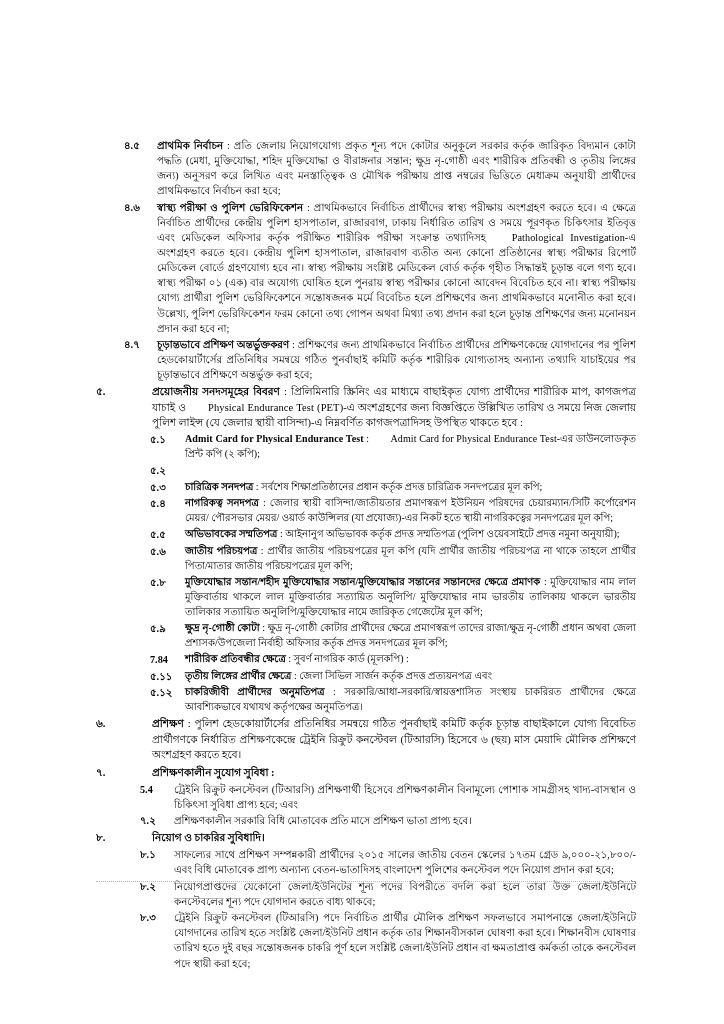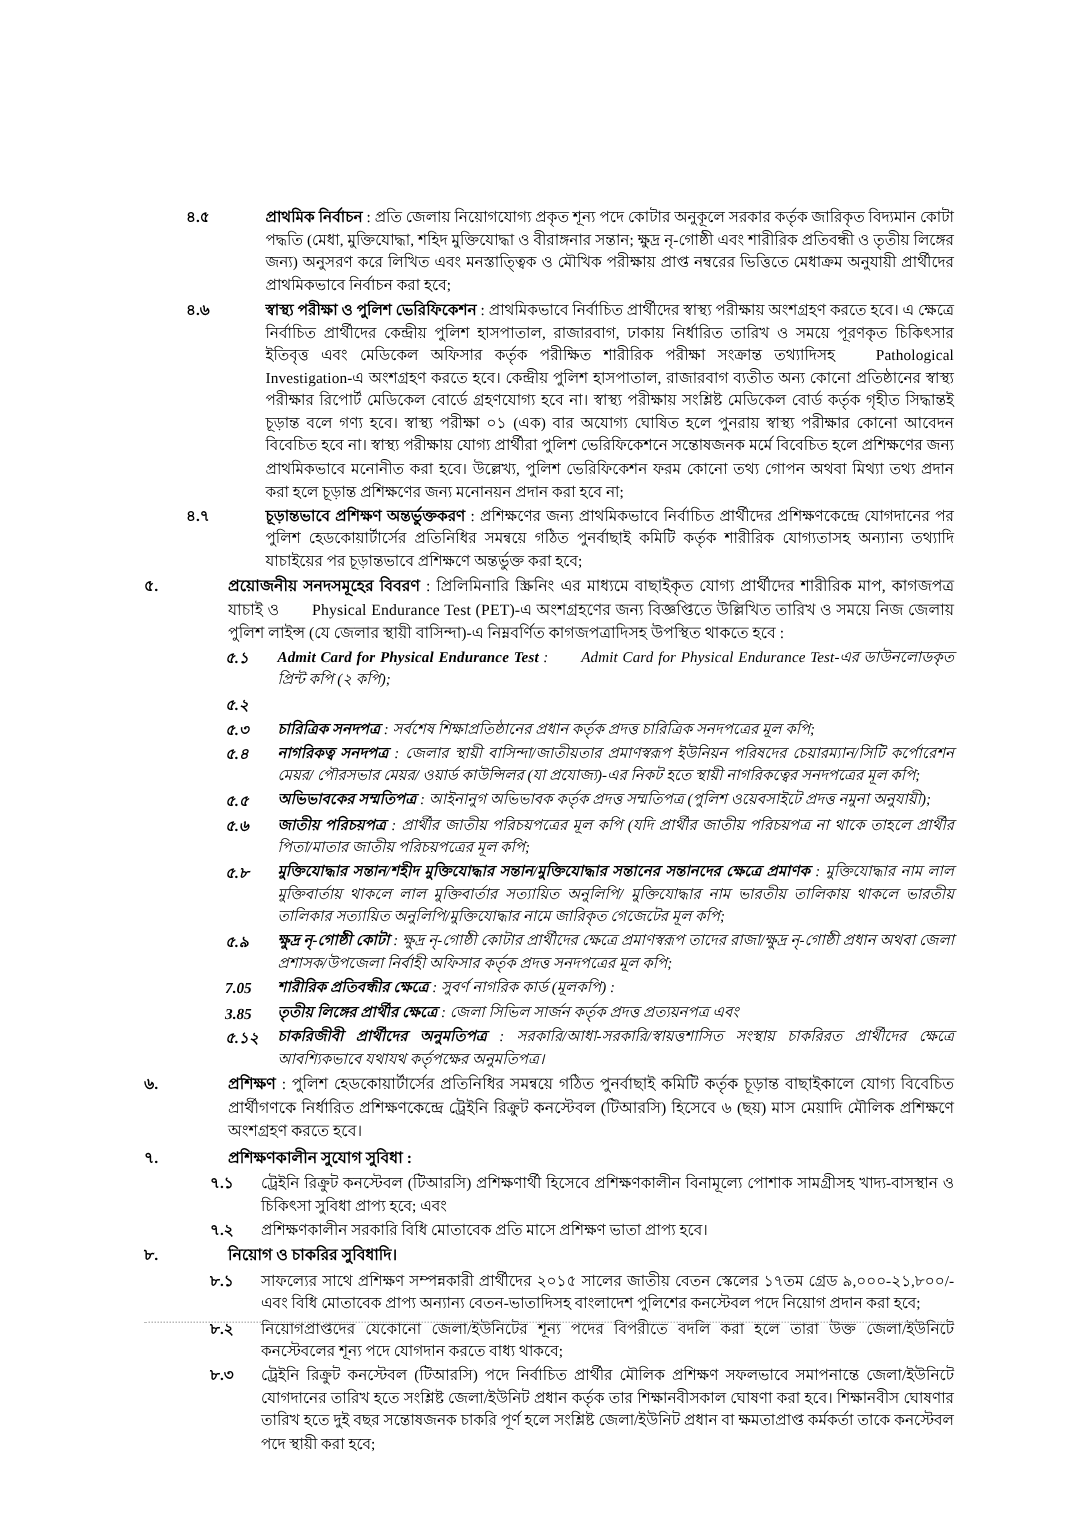--- a/index.html
+++ b/index.html
@@ -62,35 +62,33 @@
   }
   .lvl1 > .body-col {
     font-size: 10.5px;
     padding-left: 4px;
     margin-left: 26px;
   }
 
   
   .lvl2 {
     padding-left: 28px;
-    gap: 20px;
   }
   .lvl2 > .num {
     width: 28px;
     font-size: 10.2px;
   }
   .lvl2 > .body-col {
     font-size: 10.2px;
     padding-left: 5px;
   }
 
   
   .lvl3 {
     padding-left: 54px;
-    font-style: italic;
   }
   .lvl3 > .num {
     width: 30px;
     font-size: 10.2px;
   }
   .lvl3 > .body-col {
     font-size: 10px;
     padding-left: 5px;
   }
 
@@ -202,46 +200,46 @@
       <div class="num">৫.৮</div>
       <div class="body-col"><span class="lead">মুক্তিযোদ্ধার সন্তান/শহীদ মুক্তিযোদ্ধার সন্তান/মুক্তিযোদ্ধার সন্তানের সন্তানদের ক্ষেত্রে প্রমাণক</span><span> : মুক্তিযোদ্ধার নাম লাল মুক্তিবার্তায় থাকলে লাল মুক্তিবার্তার সত্যায়িত অনুলিপি/ মুক্তিযোদ্ধার নাম ভারতীয় তালিকায় থাকলে ভারতীয় তালিকার সত্যায়িত অনুলিপি/মুক্তিযোদ্ধার নামে জারিকৃত গেজেটের মূল কপি;</span></div>
     </div>
 
     <div class="clause lvl3">
       <div class="num">৫.৯</div>
       <div class="body-col"><span class="lead">ক্ষুদ্র নৃ-গোষ্ঠী কোটা</span><span> : ক্ষুদ্র নৃ-গোষ্ঠী কোটার প্রার্থীদের ক্ষেত্রে প্রমাণস্বরূপ তাদের রাজা/ক্ষুদ্র নৃ-গোষ্ঠী প্রধান অথবা জেলা প্রশাসক/উপজেলা নির্বাহী অফিসার কর্তৃক প্রদত্ত সনদপত্রের মূল কপি;</span></div>
     </div>
 
     <div class="clause lvl3">
-      <div class="num">7.05</div>
+      <div class="num">7.84</div>
       <div class="body-col"><span class="lead">শারীরিক প্রতিবন্ধীর ক্ষেত্রে</span><span> : সুবর্ণ নাগরিক কার্ড (মূলকপি) :</span></div>
     </div>
 
     <div class="clause lvl3">
-      <div class="num">3.85</div>
+      <div class="num">৫.১১</div>
       <div class="body-col"><span class="lead">তৃতীয় লিঙ্গের প্রার্থীর ক্ষেত্রে</span><span> : জেলা সিভিল সার্জন কর্তৃক প্রদত্ত প্রত্যয়নপত্র এবং</span></div>
     </div>
 
     <div class="clause lvl3">
       <div class="num">৫.১২</div>
       <div class="body-col"><span class="lead">চাকরিজীবী প্রার্থীদের অনুমতিপত্র</span><span> : সরকারি/আধা-সরকারি/স্বায়ত্তশাসিত সংস্থায় চাকরিরত প্রার্থীদের ক্ষেত্রে আবশ্যিকভাবে যথাযথ কর্তৃপক্ষের অনুমতিপত্র।</span></div>
     </div>
 
     <div class="clause lvl1">
       <div class="num">৬.</div>
       <div class="body-col"><span class="lead">প্রশিক্ষণ</span><span> : পুলিশ হেডকোয়ার্টার্সের প্রতিনিধির সমন্বয়ে গঠিত পুনর্বাছাই কমিটি কর্তৃক চূড়ান্ত বাছাইকালে যোগ্য বিবেচিত প্রার্থীগণকে নির্ধারিত প্রশিক্ষণকেন্দ্রে ট্রেইনি রিক্রুট কনস্টেবল (টিআরসি) হিসেবে ৬ (ছয়) মাস মেয়াদি মৌলিক প্রশিক্ষণে অংশগ্রহণ করতে হবে।</span></div>
     </div>
 
     <div class="clause lvl1">
       <div class="num">৭.</div>
       <div class="body-col"><span class="lead">প্রশিক্ষণকালীন সুযোগ সুবিধা :</span></div>
     </div>
 
     <div class="clause lvl3b">
-      <div class="num">৭.১</div>
+      <div class="num">5.4</div>
       <div class="body-col">ট্রেইনি রিক্রুট কনস্টেবল (টিআরসি) প্রশিক্ষণার্থী হিসেবে প্রশিক্ষণকালীন বিনামূল্যে পোশাক সামগ্রীসহ খাদ্য-বাসস্থান ও চিকিৎসা সুবিধা প্রাপ্য হবে; এবং</div>
     </div>
 
     <div class="clause lvl3b">
       <div class="num">৭.২</div>
       <div class="body-col">প্রশিক্ষণকালীন সরকারি বিধি মোতাবেক প্রতি মাসে প্রশিক্ষণ ভাতা প্রাপ্য হবে।</div>
     </div>
 
     <div class="clause lvl1">
       <div class="num">৮.</div>

